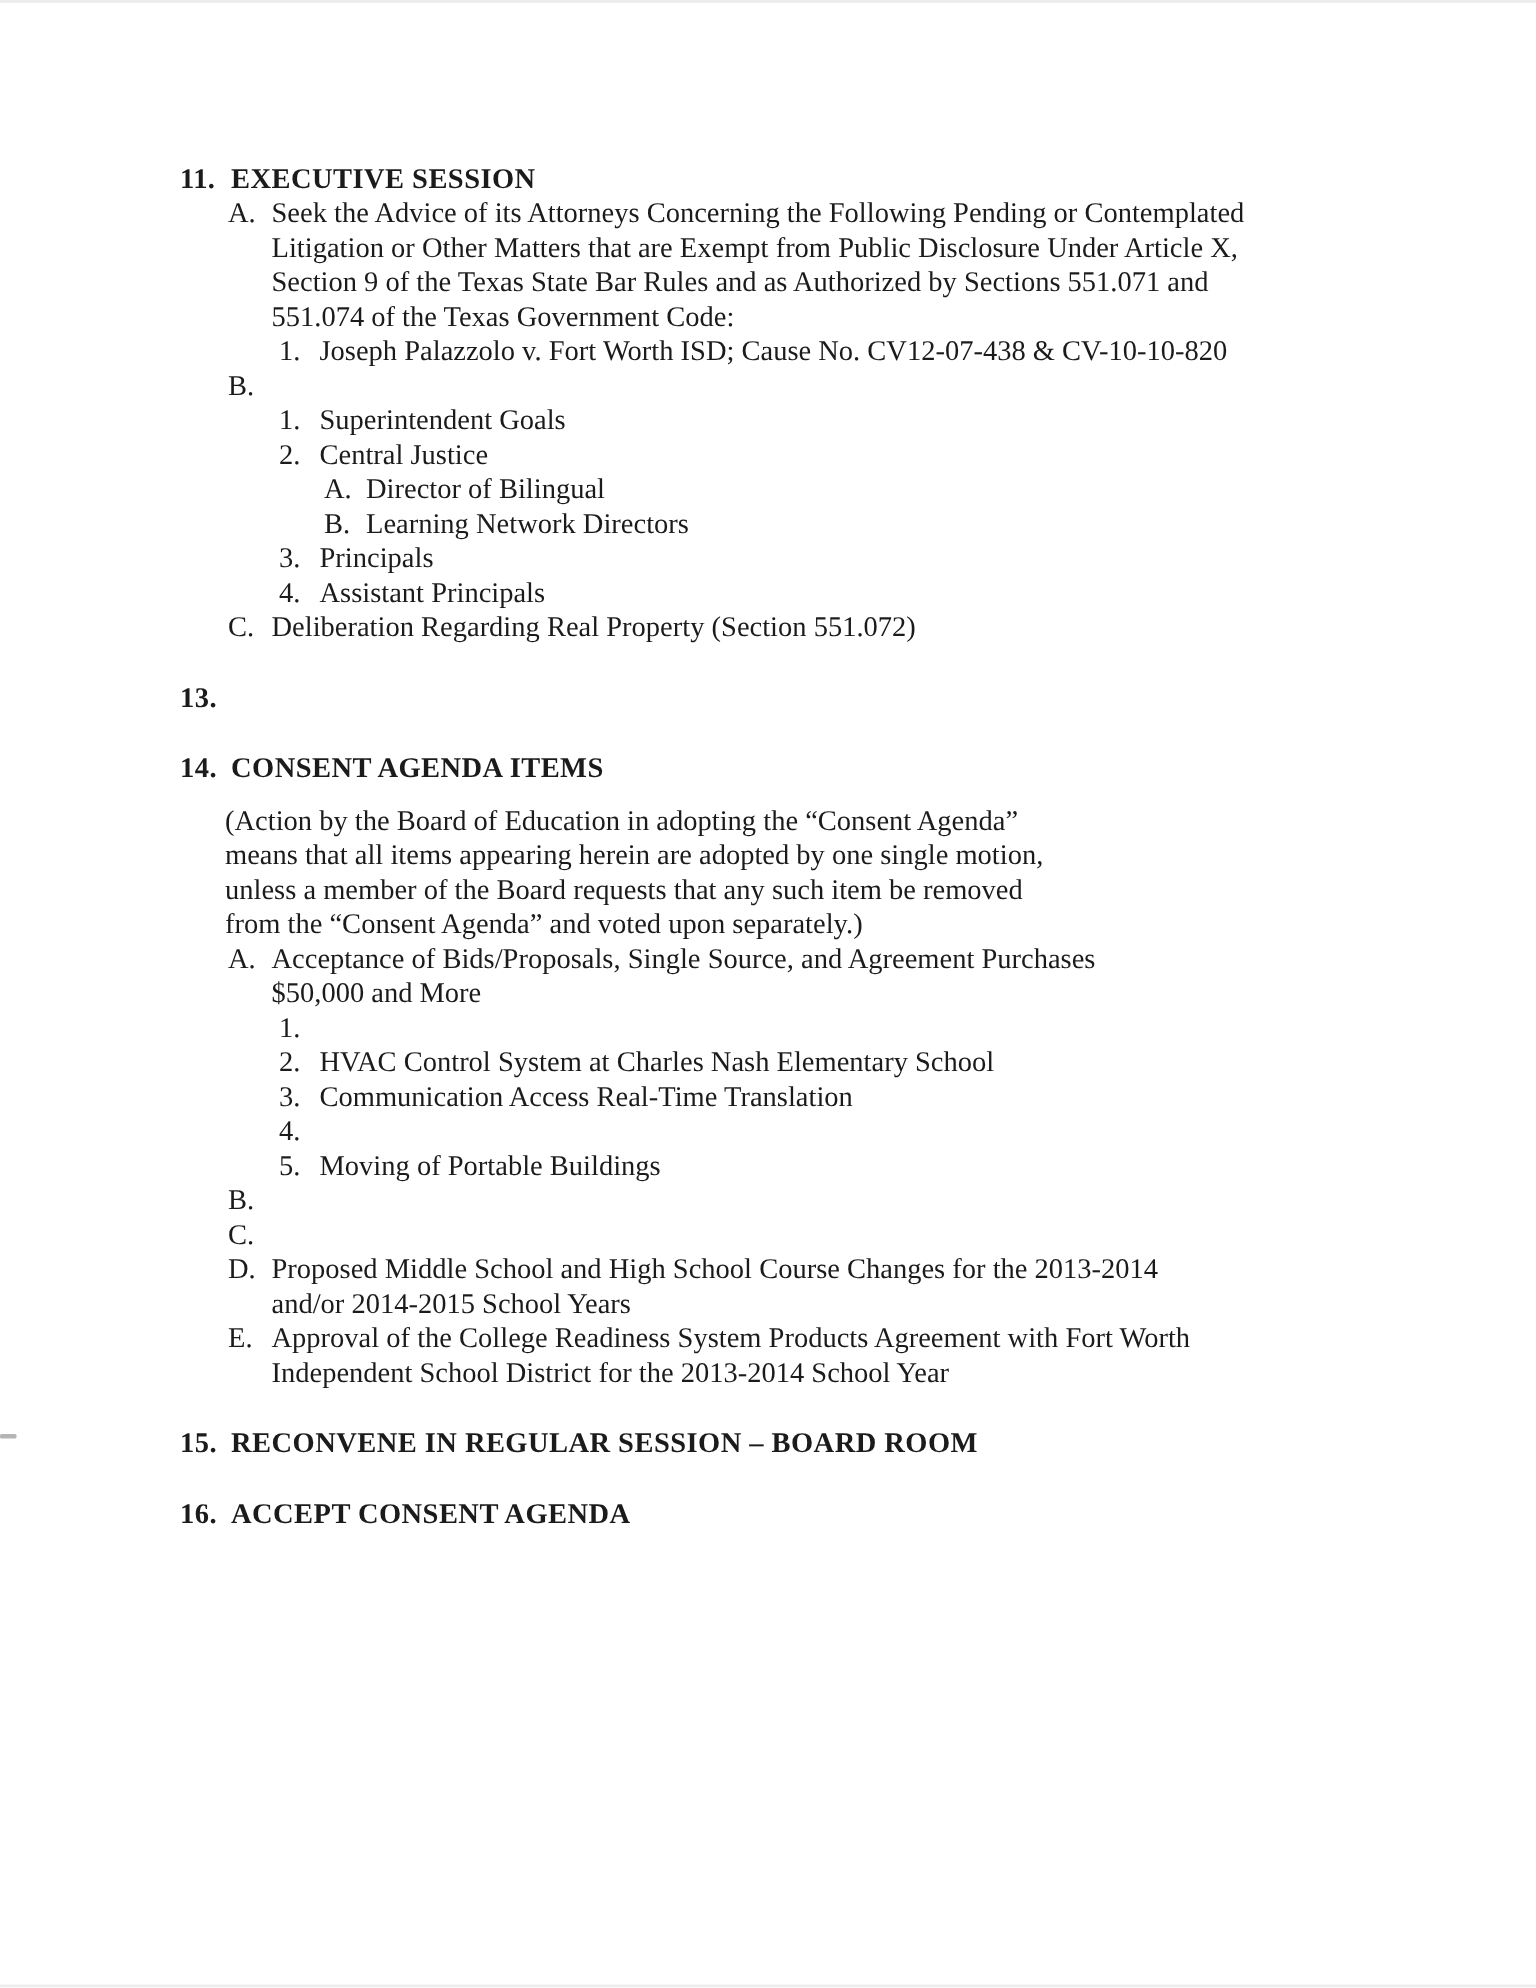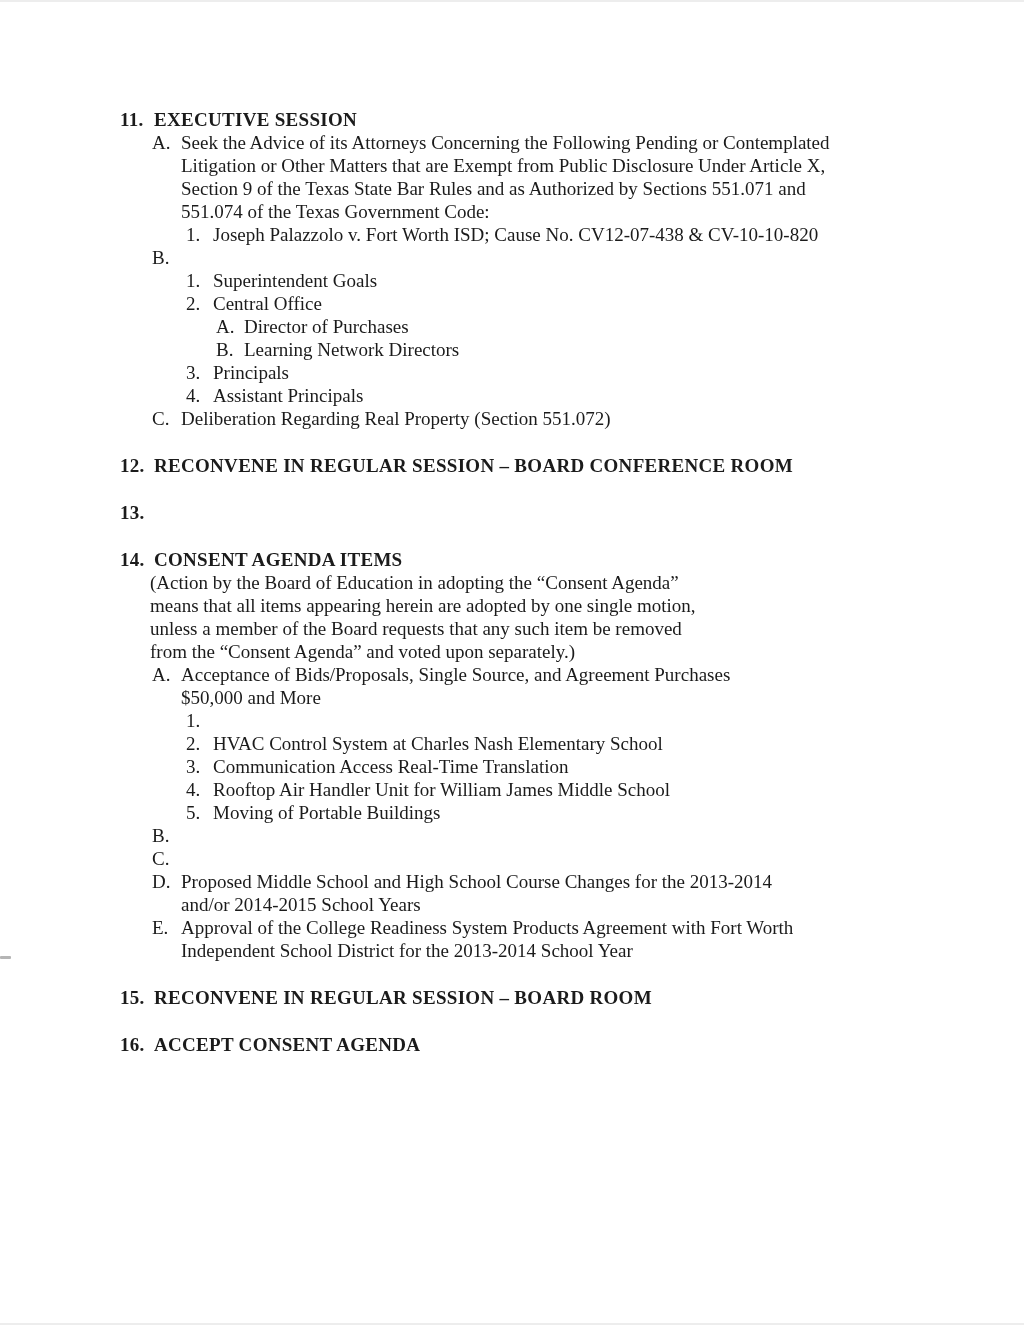--- a/index.html
+++ b/index.html
@@ -33,20 +33,21 @@
     font-weight: bold;
     letter-spacing: 0.3px;
   }
   .sec-header .num {
     width: 34px;
     flex: none;
   }
   .sec-paragraph {
     margin-left: 30px;
     white-space: pre-wrap;
+    margin-top: 12px;
   }
   .item {
     display: flex;
   }
   .item .lbl { flex: none; }
   .item .txt { white-space: pre-wrap; }
   .item.lvl1 { margin-left: 32px; }
   .item.lvl1 > .lbl { width: 29px; }
   .item.lvl2 { margin-left: 66px; }
   .item.lvl2 > .lbl { width: 27px; }
@@ -94,47 +95,41 @@
       </div>
       <div class="item lvl1">
         <span class="lbl">B.</span>
       </div>
       <div class="item lvl2">
         <span class="lbl">1.</span>
         <span class="txt">Superintendent Goals</span>
       </div>
       <div class="item lvl2">
         <span class="lbl">2.</span>
-        <span class="txt">Central Office</span>
+        <span class="txt">Central Justice</span>
       </div>
       <div class="item lvl3">
         <span class="lbl">A.</span>
-        <span class="txt">Director of Purchases</span>
+        <span class="txt">Director of Bilingual</span>
       </div>
       <div class="item lvl3">
         <span class="lbl">B.</span>
         <span class="txt">Learning Network Directors</span>
       </div>
       <div class="item lvl2">
         <span class="lbl">3.</span>
         <span class="txt">Principals</span>
       </div>
       <div class="item lvl2">
         <span class="lbl">4.</span>
         <span class="txt">Assistant Principals</span>
       </div>
       <div class="item lvl1">
         <span class="lbl">C.</span>
         <span class="txt">Deliberation Regarding Real Property (Section 551.072)</span>
-      </div>
-    </section>
-    <section class="agenda-section">
-      <div class="sec-header">
-        <span class="num">12.</span>
-        <span class="sec-title">RECONVENE IN REGULAR SESSION – BOARD CONFERENCE ROOM</span>
       </div>
     </section>
     <section class="agenda-section">
       <div class="sec-header">
         <span class="num">13.</span>
       </div>
     </section>
     <section class="agenda-section">
       <div class="sec-header">
         <span class="num">14.</span>
@@ -155,21 +150,20 @@
       <div class="item lvl2">
         <span class="lbl">2.</span>
         <span class="txt">HVAC Control System at Charles Nash Elementary School</span>
       </div>
       <div class="item lvl2">
         <span class="lbl">3.</span>
         <span class="txt">Communication Access Real-Time Translation</span>
       </div>
       <div class="item lvl2">
         <span class="lbl">4.</span>
-        <span class="txt">Rooftop Air Handler Unit for William James Middle School</span>
       </div>
       <div class="item lvl2">
         <span class="lbl">5.</span>
         <span class="txt">Moving of Portable Buildings</span>
       </div>
       <div class="item lvl1">
         <span class="lbl">B.</span>
       </div>
       <div class="item lvl1">
         <span class="lbl">C.</span>

